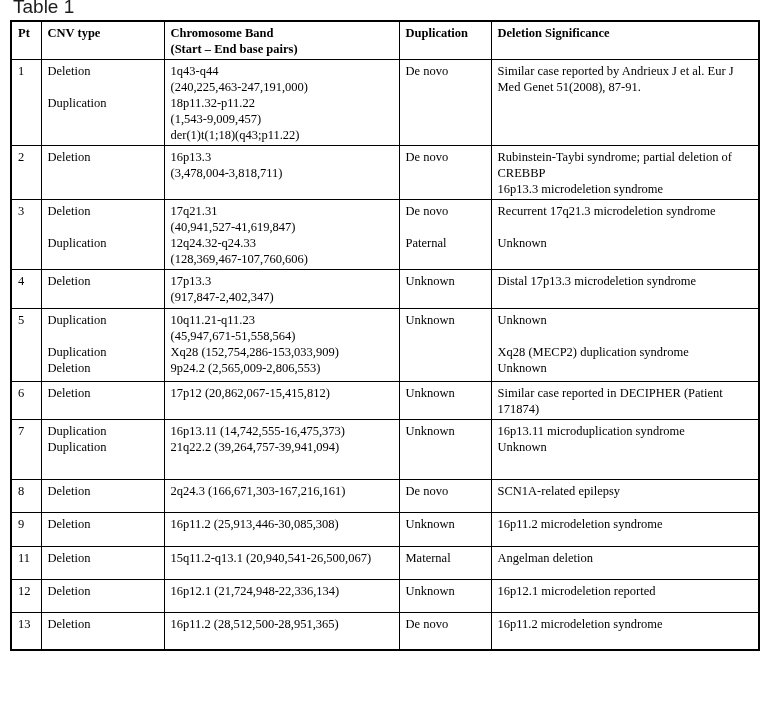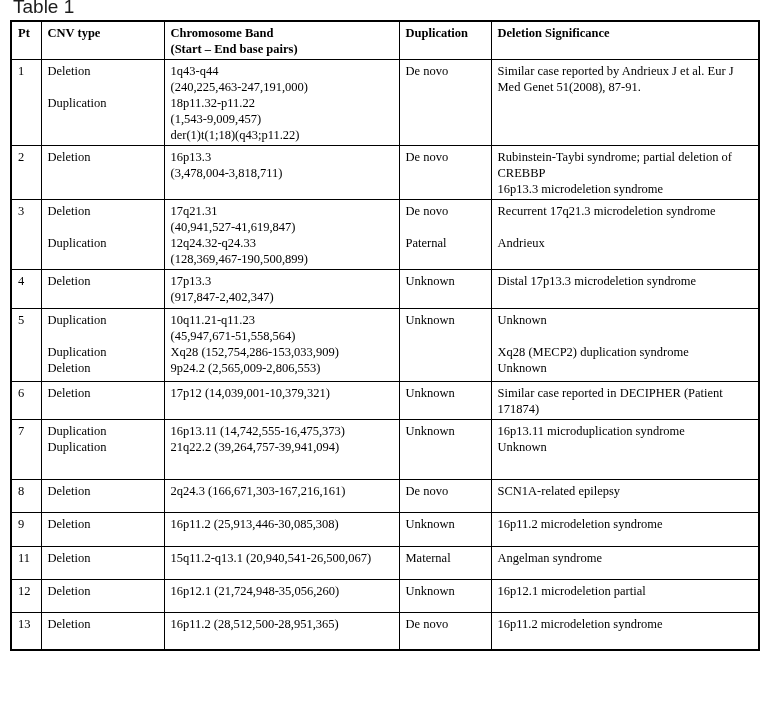--- a/index.html
+++ b/index.html
@@ -91,27 +91,27 @@
 16p13.3 microdeletion syndrome</td>
         </tr>
         <tr style="height: 67px;">
           <td>3</td>
           <td>Deletion
 
 Duplication</td>
           <td>17q21.31
 (40,941,527-41,619,847)
 12q24.32-q24.33
-(128,369,467-190,500,899)</td>
+(128,369,467-107,760,606)</td>
           <td>De novo
 
 Paternal</td>
           <td>Recurrent 17q21.3 microdeletion syndrome
 
-Andrieux</td>
+Unknown</td>
         </tr>
         <tr style="height: 39px;">
           <td>4</td>
           <td>Deletion</td>
           <td>17p13.3
 (917,847-2,402,347)</td>
           <td>Unknown</td>
           <td>Distal 17p13.3 microdeletion syndrome</td>
         </tr>
         <tr style="height: 73px;">
@@ -126,21 +126,21 @@
 9p24.2 (2,565,009-2,806,553)</td>
           <td>Unknown</td>
           <td>Unknown
 
 Xq28 (MECP2) duplication syndrome
 Unknown</td>
         </tr>
         <tr style="height: 38px;">
           <td>6</td>
           <td>Deletion</td>
-          <td>17p12 (14,039,001-10,379,321)</td>
+          <td>17p12 (20,862,067-15,415,812)</td>
           <td>Unknown</td>
           <td>Similar case reported in DECIPHER (Patient
 171874)</td>
         </tr>
         <tr style="height: 60px;">
           <td>7</td>
           <td>Duplication
 Duplication</td>
           <td>16p13.11 (14,742,555-16,475,373)
 21q22.2 (39,264,757-39,941,094)</td>
@@ -160,28 +160,28 @@
           <td>Deletion</td>
           <td>16p11.2 (25,913,446-30,085,308)</td>
           <td>Unknown</td>
           <td>16p11.2 microdeletion syndrome</td>
         </tr>
         <tr style="height: 33px;">
           <td>11</td>
           <td>Deletion</td>
           <td>15q11.2-q13.1 (20,940,541-26,500,067)</td>
           <td>Maternal</td>
-          <td>Angelman syndrome</td>
+          <td>Angelman deletion</td>
         </tr>
         <tr style="height: 33px;">
           <td>12</td>
           <td>Deletion</td>
-          <td>16p12.1 (21,724,948-35,056,260)</td>
+          <td>16p12.1 (21,724,948-22,336,134)</td>
           <td>Unknown</td>
-          <td>16p12.1 microdeletion partial</td>
+          <td>16p12.1 microdeletion reported</td>
         </tr>
         <tr style="height: 37px;">
           <td>13</td>
           <td>Deletion</td>
           <td>16p11.2 (28,512,500-28,951,365)</td>
           <td>De novo</td>
           <td>16p11.2 microdeletion syndrome</td>
         </tr>
       </tbody>
   </table>

